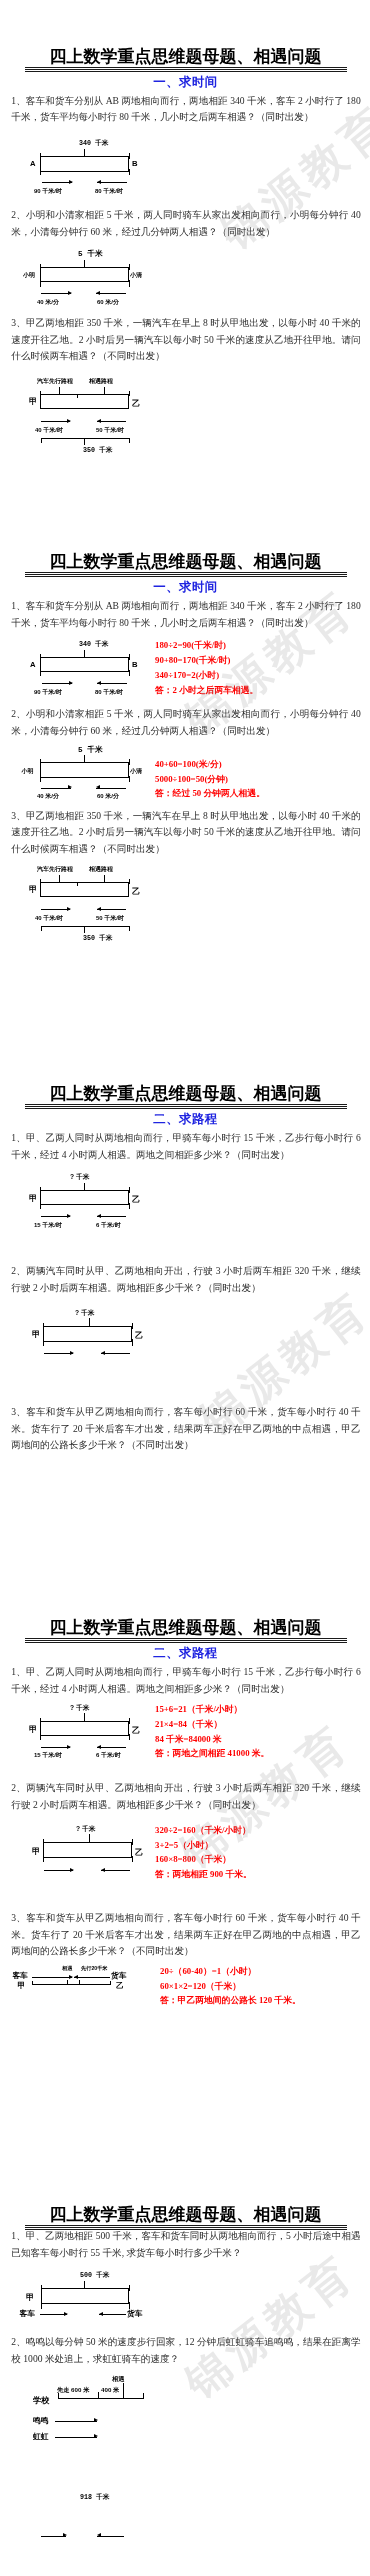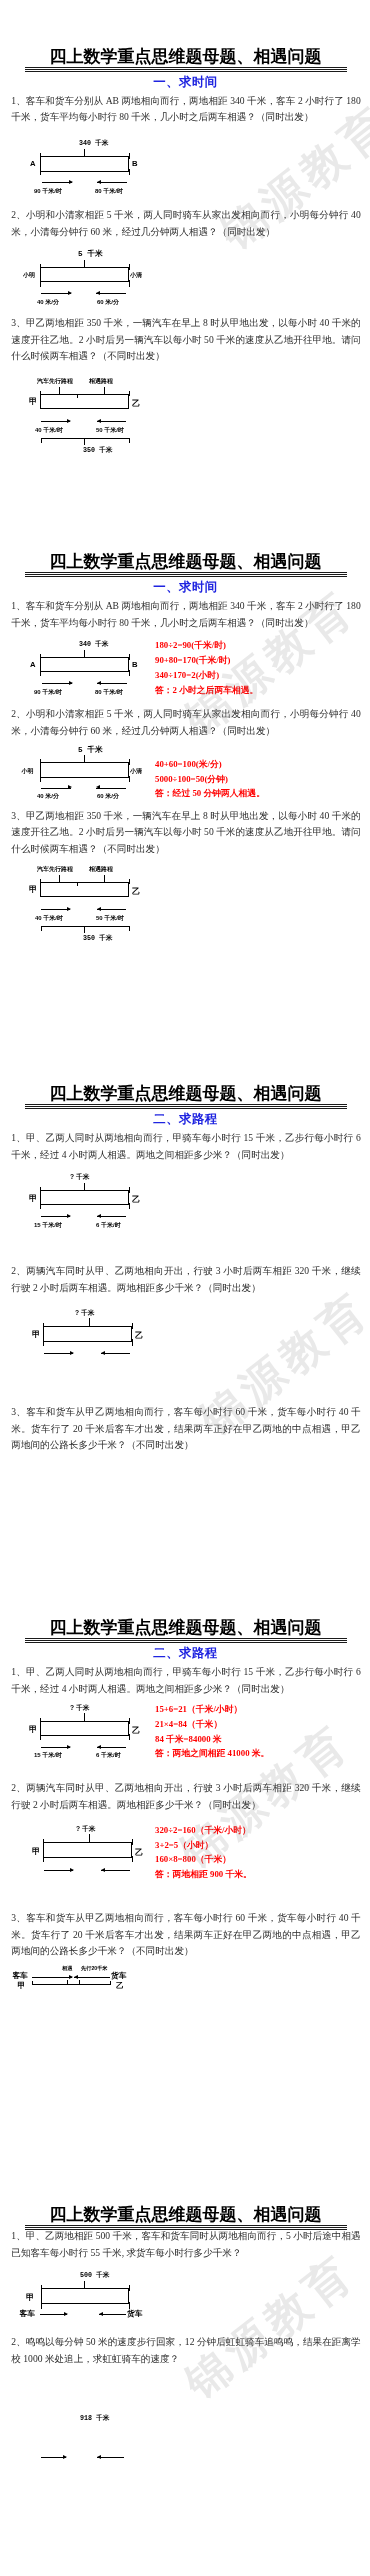--- a/index.html
+++ b/index.html
@@ -438,20 +438,27 @@
         <div class="dlabel" style="left:116px; top:17.5px; font-size:7.7px;">乙</div>
         <div class="arrow-r arrow-thin" style="left:32px; top:13.4px; width:40px;"></div>
         <div class="arrow-l arrow-thin" style="left:74px; top:13.4px; width:36px;"></div>
         <div class="hline" style="left:32px; top:20.6px; width:78px; border-top-width:0.9px;"></div>
         <div class="endcap" style="left:32px; top:17.5px; height:4.1px; border-left-width:0.9px;"></div>
         <div class="endcap" style="left:110px; top:17.5px; height:4.1px; border-left-width:0.9px;"></div>
         <div class="vtick" style="left:67px; top:16.5px; height:4.6px; border-left-width:0.9px;"></div>
         <div class="vtick" style="left:79px; top:16.5px; height:4.6px; border-left-width:0.9px;"></div>
       </div>
     </div>
+    <div class="right" style="padding-top:0px;">
+      <div class="answers">
+        <div>20÷（60-40）=1（小时）</div>
+        <div>60×1×2=120（千米）</div>
+        <div>答：甲乙两地间的公路长 120 千米。</div>
+      </div>
+    </div>
   </div>
 </div>
 
 <div class="page" style="height:546px;">
   <div class="wm" style="left:170px; top:118px;">锦源教育</div>
 
   <div style="padding-top:25px;">
     <div class="doc-title">四上数学重点思维题母题、相遇问题</div>
     <div class="title-rules">
         <div></div>
@@ -472,20 +479,36 @@
     <div class="endcap" style="left:129px; top:34px; height:6.2px;"></div>
     <div class="dlabel" style="left:26px; top:24px; font-size:8.2px;">甲</div>
     <div class="dlabel" style="left:19.6px; top:41px; font-size:7.7px;">客车</div>
     <div class="arrow-r" style="left:40px; top:46px; width:27px;"></div>
     <div class="arrow-l" style="left:99px; top:46px; width:27px;"></div>
     <div class="dlabel" style="left:127px; top:41px; font-size:7.7px;">货车</div>
   </div>
 
   <div class="qtext" style="margin-top:7px;">2、鸣鸣以每分钟 50 米的速度步行回家，12 分钟后虹虹骑车追鸣鸣，结果在距离学校 1000 米处追上，求虹虹骑车的速度？</div>
 
+  <div class="diagram" style="height:72px; margin-top:6.2px;">
+    <div class="dlabel" style="left:112px; top:1px; font-size:6.2px;">相遇</div>
+    <div class="brace-v" style="left:123px; top:9.3px; height:11.3px;"></div>
+    <div class="dlabel" style="left:57px; top:12.4px; font-size:6.2px;">先走 600 米</div>
+    <div class="dlabel" style="left:101px; top:12.4px; font-size:6.2px;">400 米</div>
+    <div class="dlabel" style="left:33px; top:21.6px; font-size:8.2px;">学校</div>
+    <div class="hline" style="left:58px; top:24px; width:86px; border-top-width:0.9px;"></div>
+    <div class="endcap" style="left:58px; top:19.6px; height:5.2px; border-left-width:0.9px;"></div>
+    <div class="endcap" style="left:143px; top:19.6px; height:5.2px; border-left-width:0.9px;"></div>
+    <div class="vtick" style="left:98px; top:18.5px; height:6.2px; border-left-width:0.9px;"></div>
+    <div class="vtick" style="left:123px; top:18.5px; height:6.2px; border-left-width:0.9px;"></div>
+    <div class="dlabel" style="left:33px; top:42px; font-size:7.7px;">鸣鸣</div>
+    <div class="arrow-r arrow-thin" style="left:55px; top:47px; width:42px;"></div>
+    <div class="dlabel" style="left:33px; top:58px; font-size:7.7px;">虹虹</div>
+    <div class="arrow-r arrow-thin" style="left:55px; top:63px; width:42px;"></div>
+  </div>
 
 
   <div class="diagram" style="height:62px; margin-top:44px;">
     <div class="dlabel serifnum" style="left:68px; top:3.1px; font-size:6.7px;">918 千米</div>
 
     <div class="arrow-r" style="left:41px; top:46px; width:25px;"></div>
     <div class="arrow-l" style="left:97px; top:46px; width:27px;"></div>
 
   </div>
 </div>

